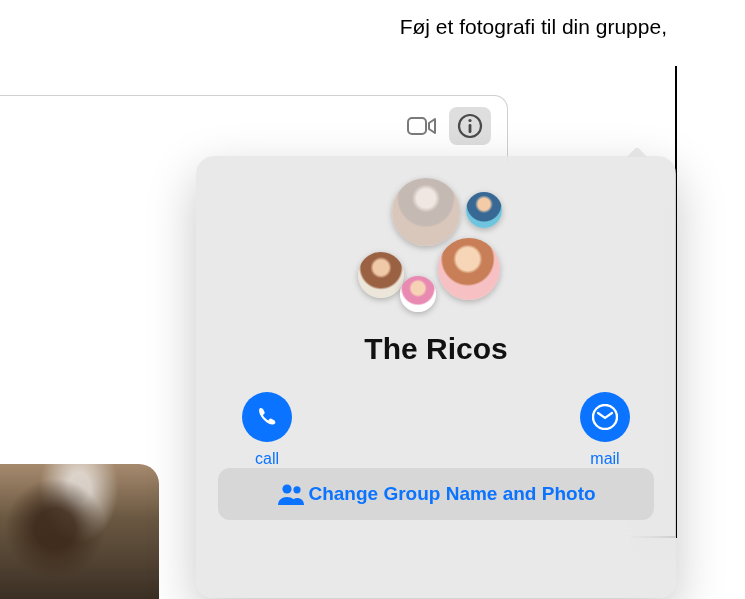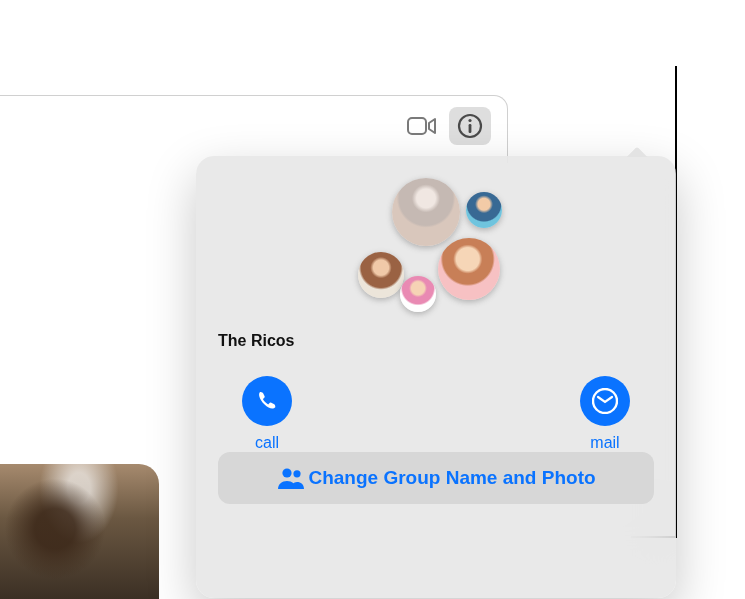--- a/index.html
+++ b/index.html
@@ -129,22 +129,22 @@
       border-radius: 50%;
       box-shadow: 0 2px 6px rgba(0,0,0,0.25);
     }
     .m1 { width: 68px; height: 68px; top: 0; left: 34px; background: radial-gradient(circle at 50% 30%, #f0e7e2 0 16%, #c5b9b3 24% 46%, #d9c7bc 50% 100%); }
     .m2 { width: 62px; height: 62px; top: 60px; left: 80px; background: radial-gradient(circle at 48% 34%, #f6d6b7 0 22%, #c87f57 28% 48%, #f7c1c3 52% 100%); }
     .m3 { width: 46px; height: 46px; top: 74px; left: 0; background: radial-gradient(circle at 50% 34%, #f0c9a8 0 20%, #9a6243 28% 52%, #ece5da 58% 100%); }
     .m4 { width: 36px; height: 36px; top: 98px; left: 42px; background: radial-gradient(circle at 50% 34%, #f6d3b5 0 22%, #e98ab3 30% 52%, #fff 58% 100%); }
     .m5 { width: 36px; height: 36px; top: 14px; left: 108px; background: radial-gradient(circle at 50% 34%, #f3cba7 0 20%, #386994 30% 56%, #6fc4de 60% 100%); }
     
     .group-name {
-      text-align: left;
-      font-size: 16px;
+      text-align: center;
+      font-size: 30px;
       font-weight: 700;
       color: #111;
       margin-bottom: 26px;
     }
     .actions {
       display: flex;
       justify-content: space-between;
       padding: 0 24px;
     }
     .action {
@@ -183,21 +183,21 @@
       color: #0a73ff;
       font-size: 19px;
       font-weight: 600;
     }
     .people-icon svg { display: block; }
   </style>
 </head>
 <body>
 
 <div class="callout-text">
-  <br>
+  <span>Føj et fotografi til din gruppe,</span><br>
 </div>
 <div class="callout-line"></div>
 <div class="callout-line-horiz"></div>
 
 <div class="app-frame">
   <div class="toolbar">
     <div class="toolbar-btn">
       <svg width="30" height="20" viewBox="0 0 30 20">
           <rect x="1" y="2" width="18" height="16" rx="4" fill="none" stroke="#7a7a7a" stroke-width="2"></rect>
           <path d="M22 7 L28 3 L28 17 L22 13 Z" fill="none" stroke="#7a7a7a" stroke-width="2" stroke-linejoin="round"></path>

